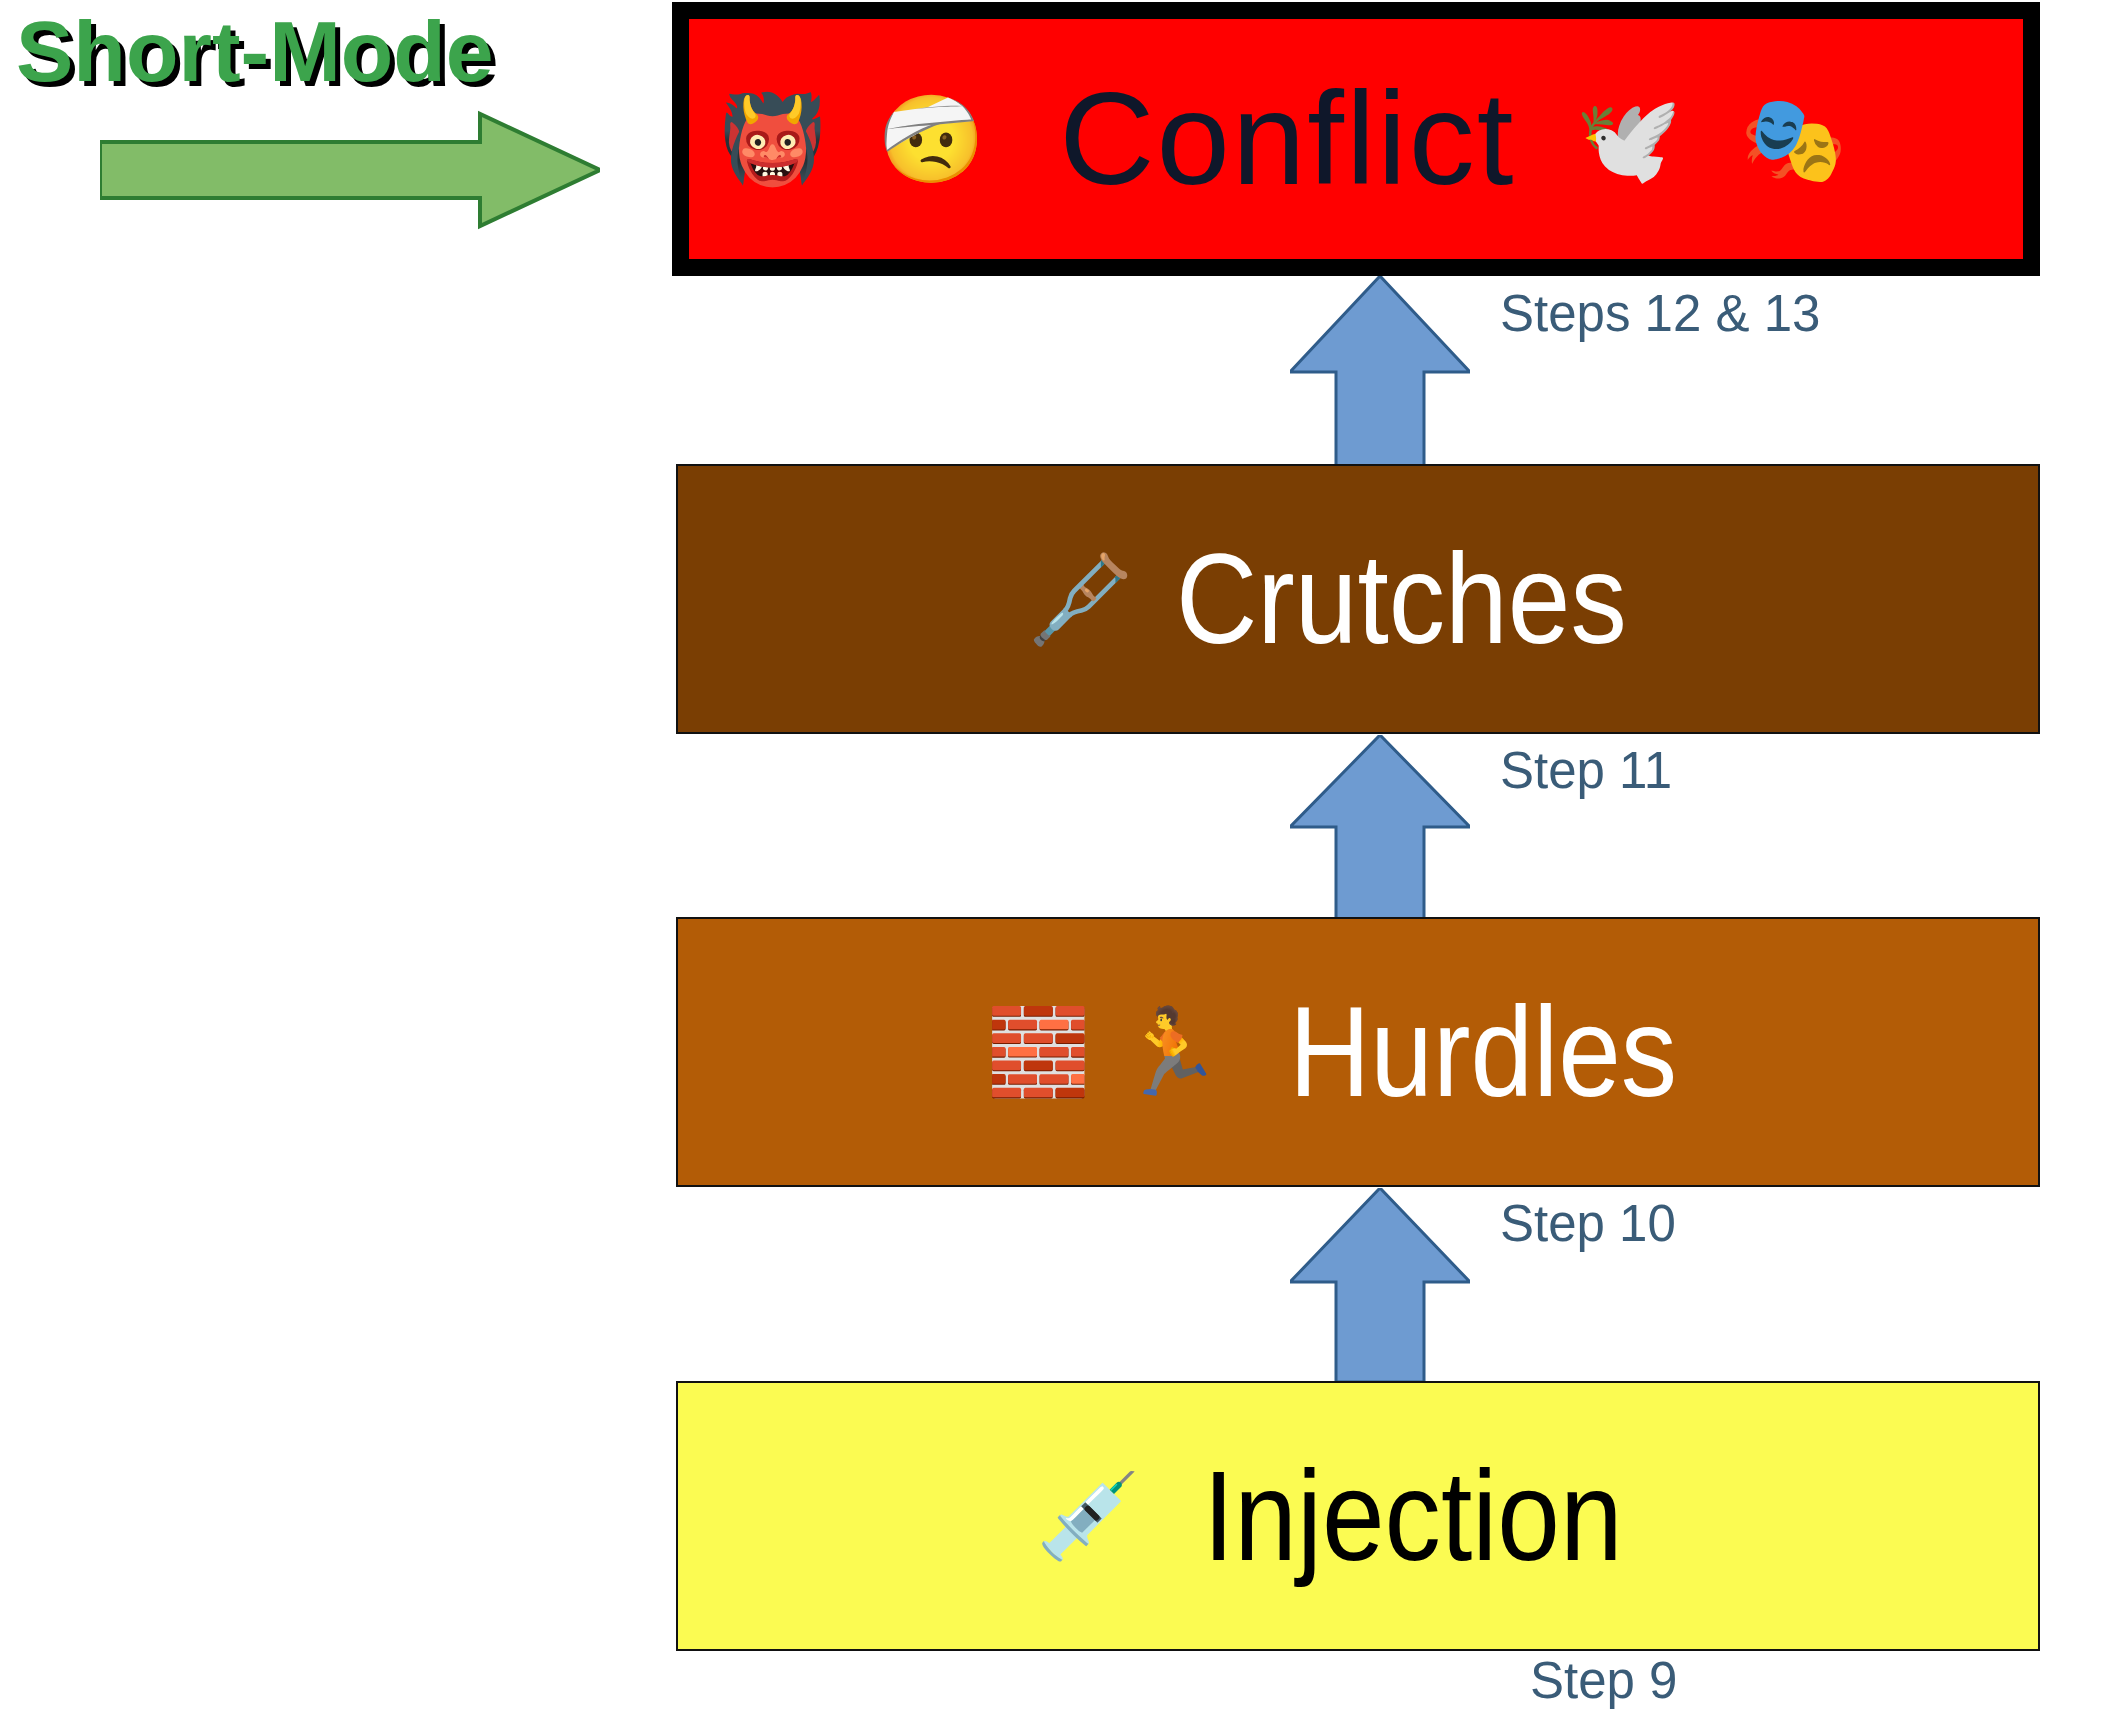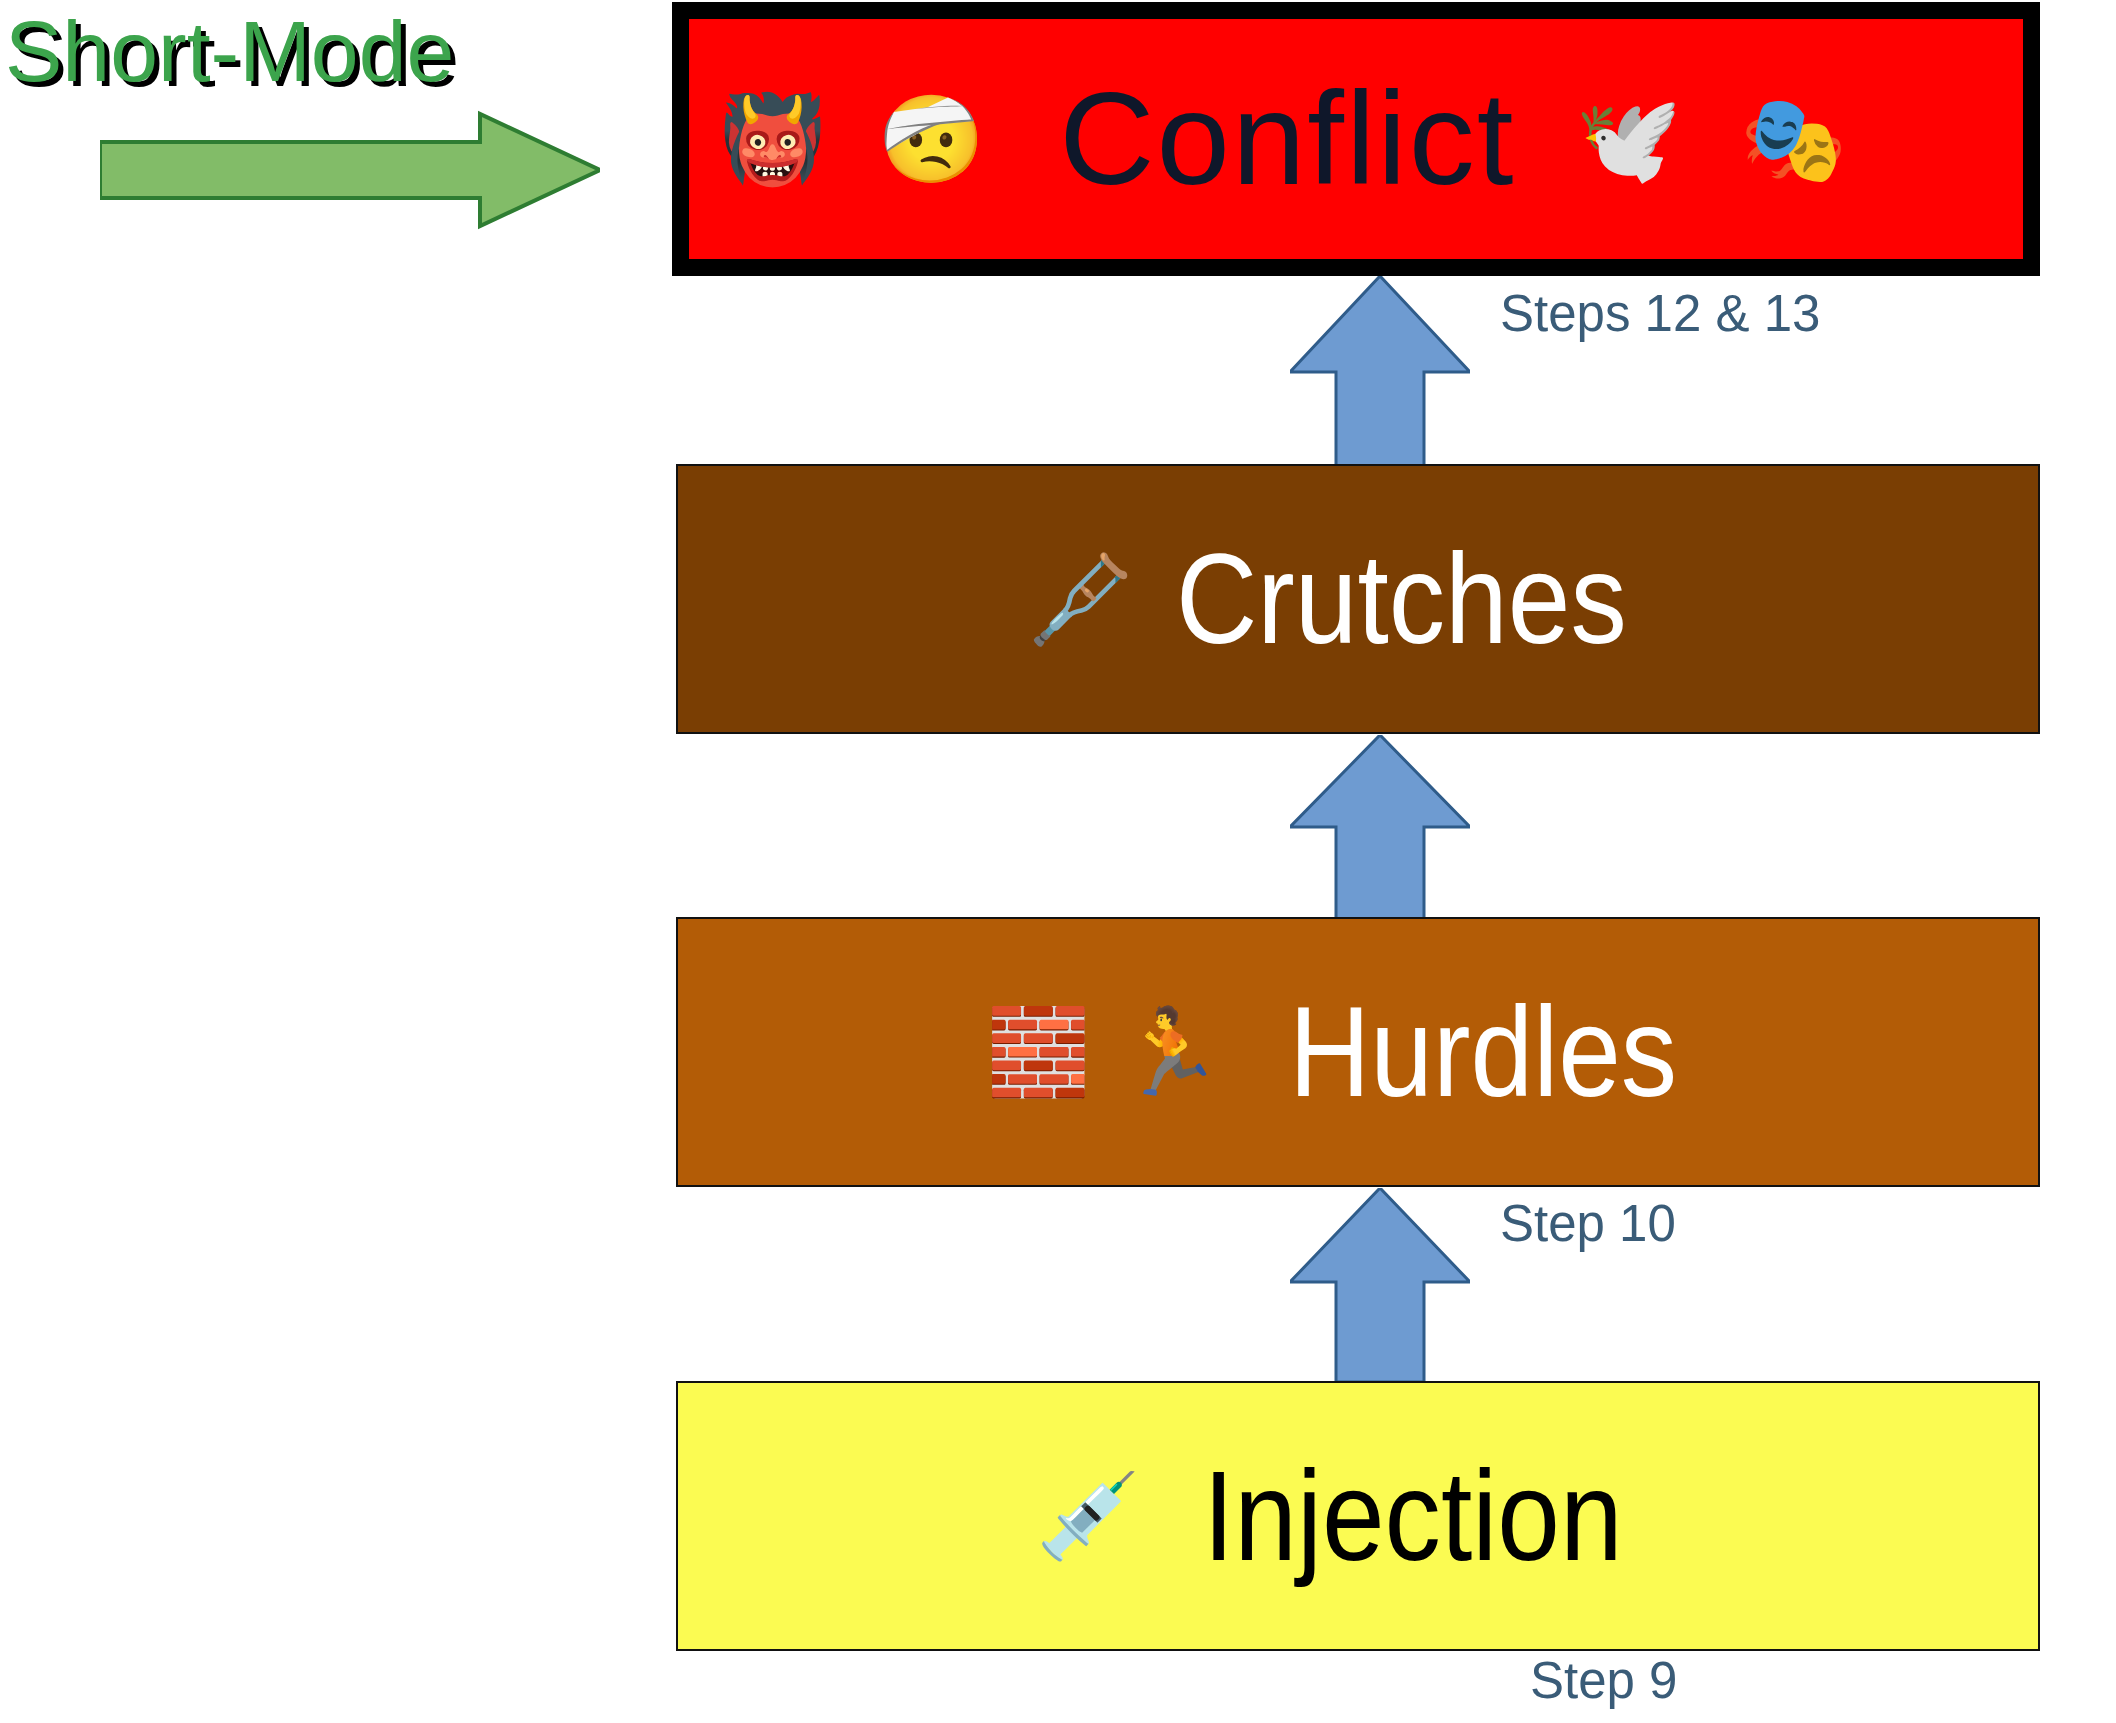--- a/index.html
+++ b/index.html
@@ -122,24 +122,24 @@
     position: absolute;
     color: #3A5C78;
     font-size: 51px;
     white-space: nowrap;
     line-height: 1;
   }
 
   
   #short-mode-title {
     position: absolute;
-    left: 5px;
+    left: 16px;
     top: 8px;
     font-size: 86px;
-    font-weight: normal;
+    font-weight: bold;
     color: #3CA44C;
     text-shadow: 5px 5px 0 #000000;
     line-height: 1;
     white-space: nowrap;
   }
   #green-arrow { position: absolute; left: 100px; top: 110px; }
   #short-mode-steps {
     position: absolute;
     left: 272px;
     top: 182px;
@@ -175,20 +175,21 @@
   <div class="step-label" style="left:1500px; top:288px;">Steps 12 &amp; 13</div>
 
   <div id="crutches-box" class="flow-box">
     <span class="box-emoji">🩼</span>
     <span class="box-label" id="crutches-label">Crutches</span>
   </div>
 
   <svg class="up-arrow" style="left:1290px; top:735px;" width="180" height="190" viewBox="0 0 180 190">
     <polygon points="90,0 180,92 134,92 134,190 46,190 46,92 0,92" fill="#6E9BD1" stroke="#2F5C8A" stroke-width="3"></polygon>
   </svg>
+  <div class="step-label" style="left:1500px; top:745px;">Step 11</div>
 
   <div id="hurdles-box" class="flow-box">
     <span class="box-emoji" id="hurdles-emoji-bricks">🧱</span>
     <span class="box-emoji" id="hurdles-emoji-runner">🏃</span>
     <span class="box-label" id="hurdles-label">Hurdles</span>
   </div>
 
   <svg class="up-arrow" style="left:1290px; top:1188px;" width="180" height="194" viewBox="0 0 180 194">
     <polygon points="90,0 180,94 134,94 134,194 46,194 46,94 0,94" fill="#6E9BD1" stroke="#2F5C8A" stroke-width="3"></polygon>
   </svg>

